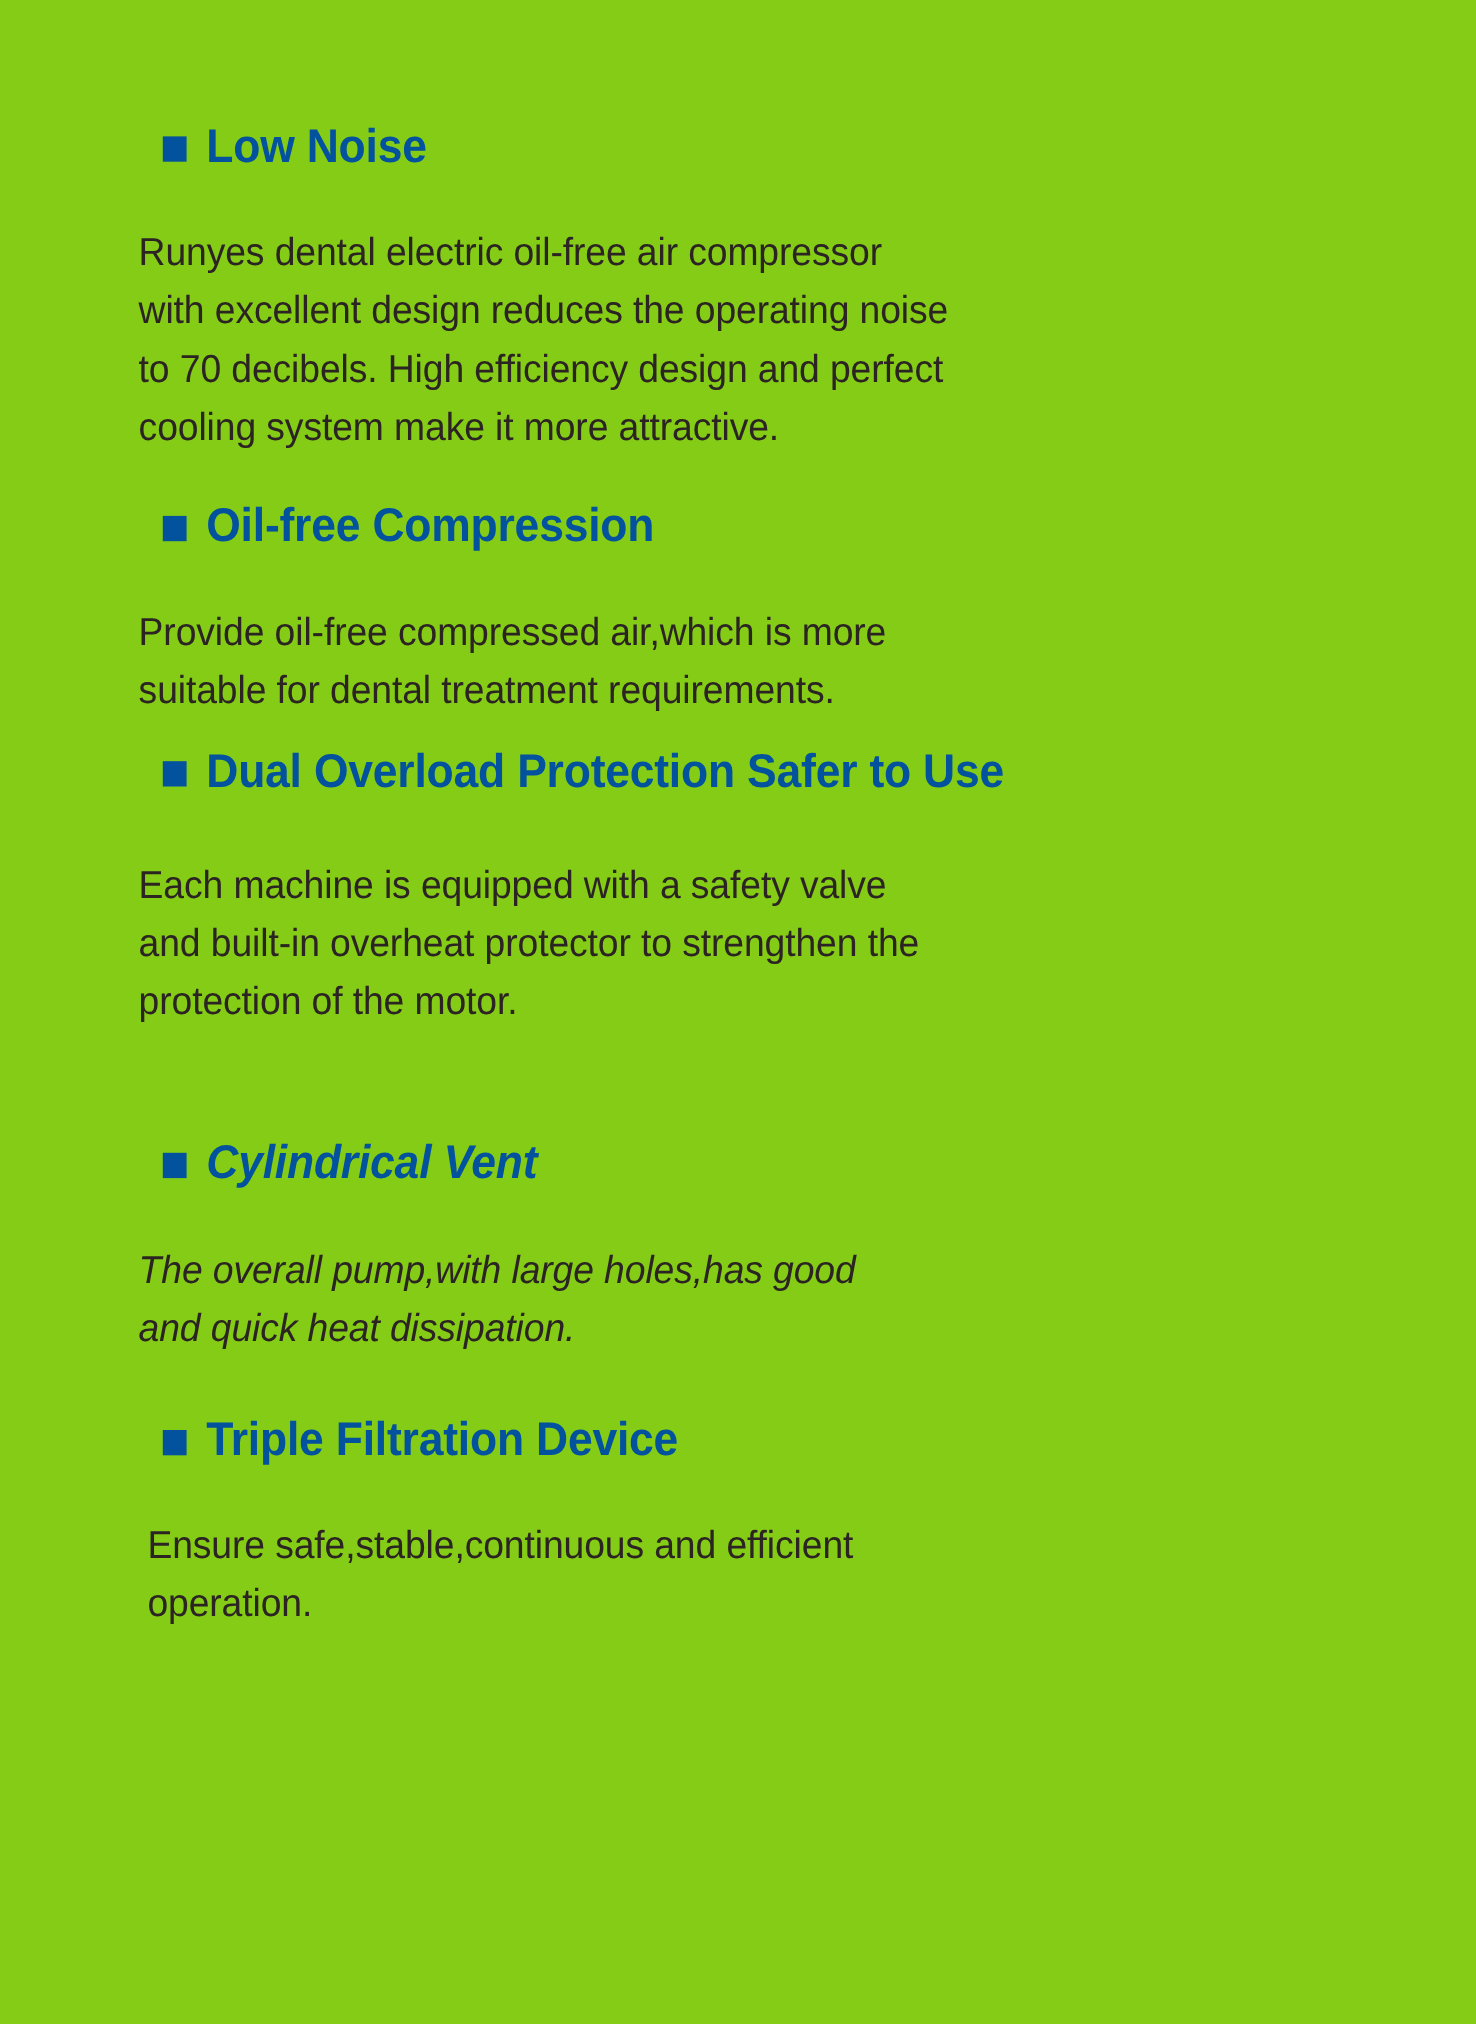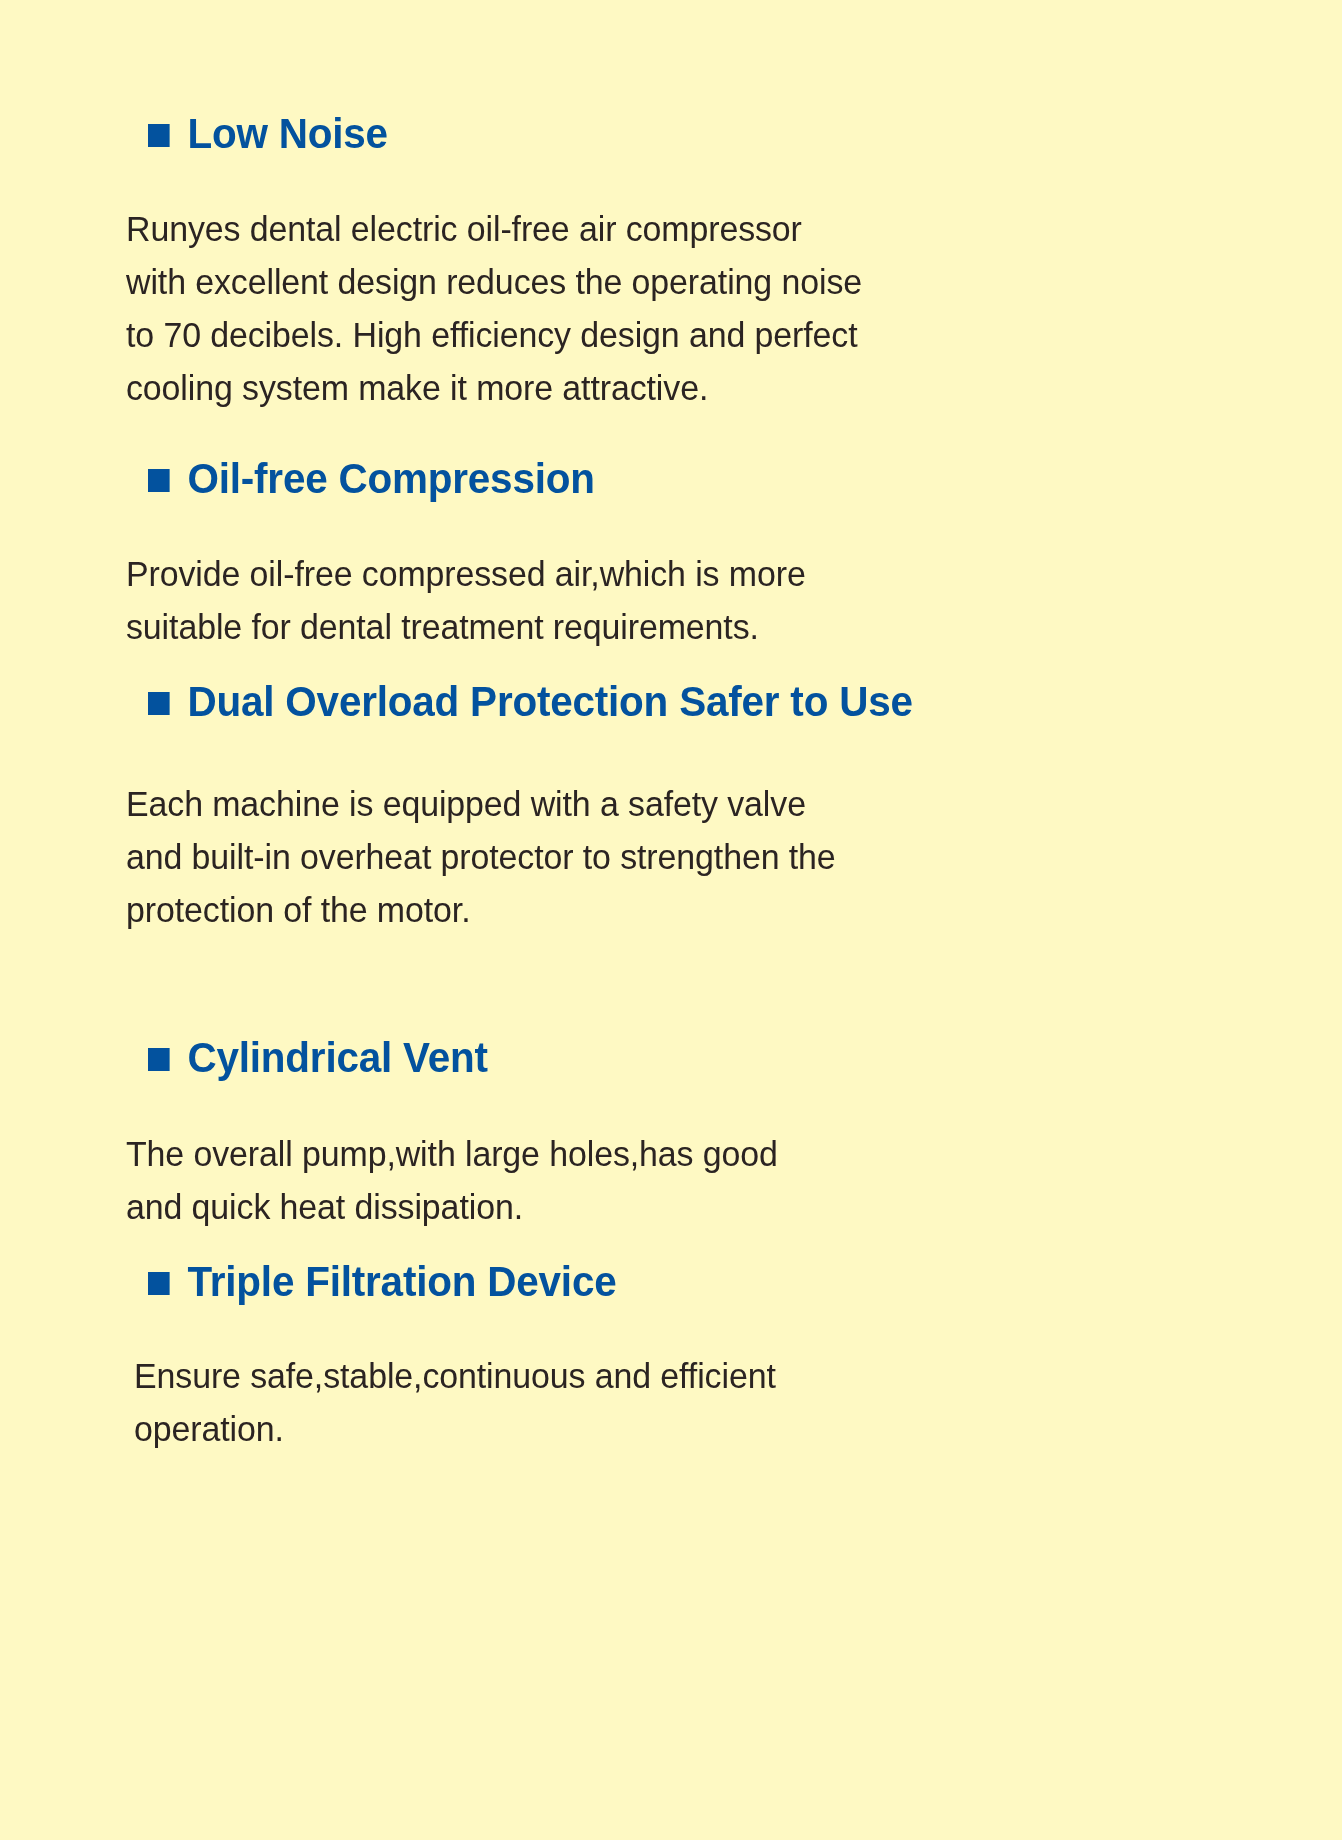--- a/index.html
+++ b/index.html
@@ -13,21 +13,21 @@
   body {
     font-family: "Liberation Sans", "DejaVu Sans", sans-serif;
     position: relative;
     overflow: hidden;
   }
 
   .page {
     position: relative;
     width: 1342px;
     height: 1840px;
-    background: #fef9c3;
+    background: #84cc16;
     padding: 0;
   }
 
   .content {
     position: absolute;
     left: 148px;
     top: 0;
     width: 1020px;
   }
 
@@ -74,24 +74,24 @@
   
   #sec-0 { position: absolute; top: 112px; left: 0; }
   #sec-0 .sec-body { margin-top: 48px; margin-left: -22px; }
 
   #sec-1 { position: absolute; top: 457px; left: 0; }
   #sec-1 .sec-body { margin-top: 48px; margin-left: -22px; }
 
   #sec-2 { position: absolute; top: 680px; left: 0; }
   #sec-2 .sec-body { margin-top: 55px; margin-left: -22px; }
 
-  #sec-3 { position: absolute; top: 1036px; left: 0; }
+  #sec-3 { position: absolute; top: 1036px; left: 0; font-style: italic; }
   #sec-3 .sec-body { margin-top: 49px; margin-left: -22px; }
 
-  #sec-4 { position: absolute; top: 1260px; left: 0; }
+  #sec-4 { position: absolute; top: 1288px; left: 0; }
   #sec-4 .sec-body { margin-top: 47px; margin-left: -14px; }
 </style>
 </head>
 <body>
 
 <div class="page">
   <div class="content">
 
     <div class="section" id="sec-0">
       <div class="sec-heading">

